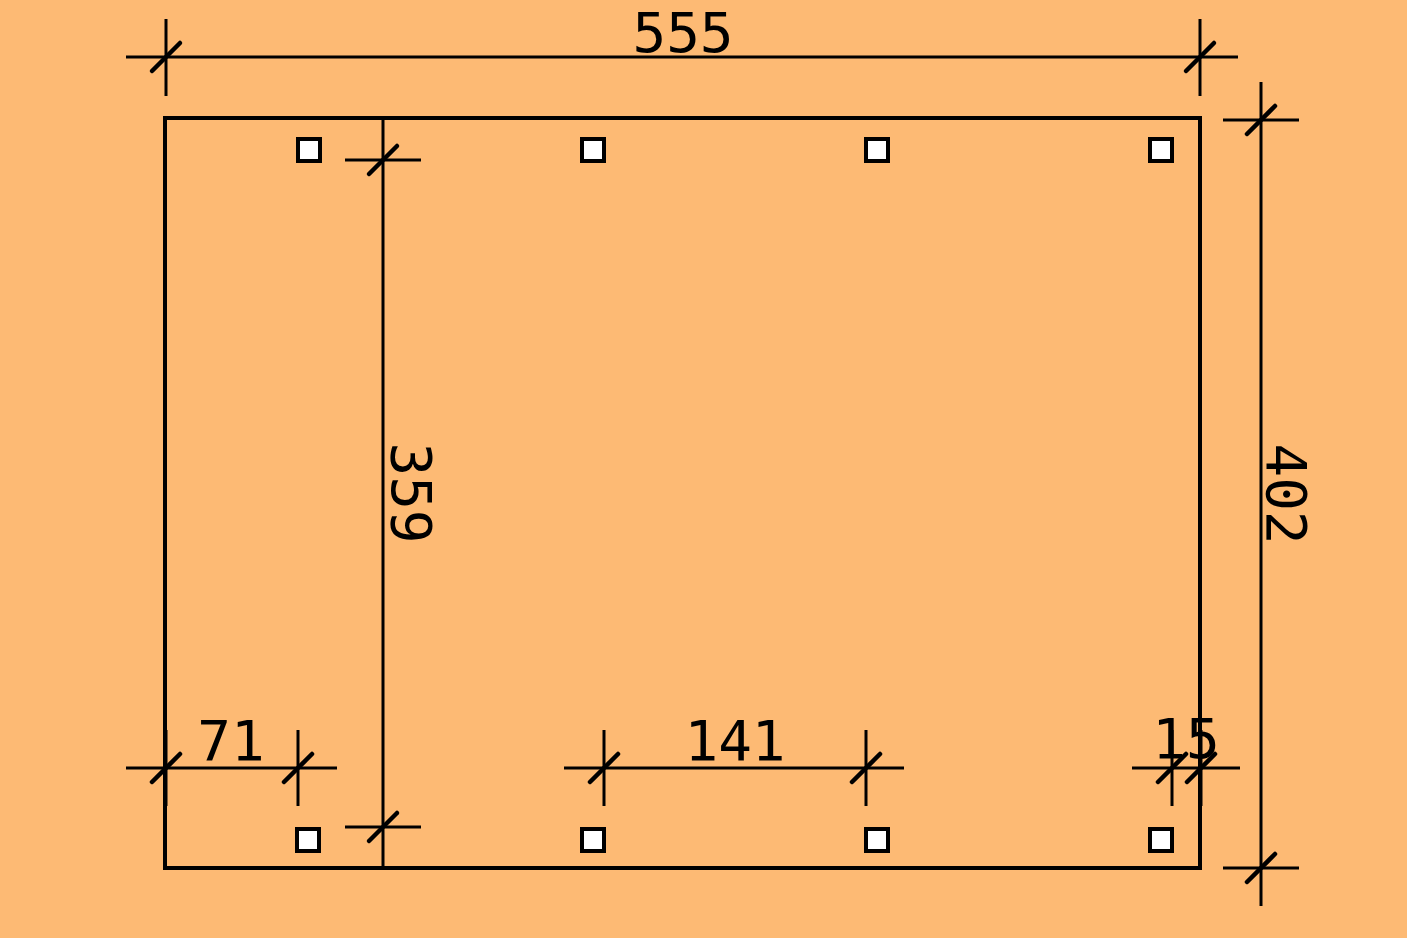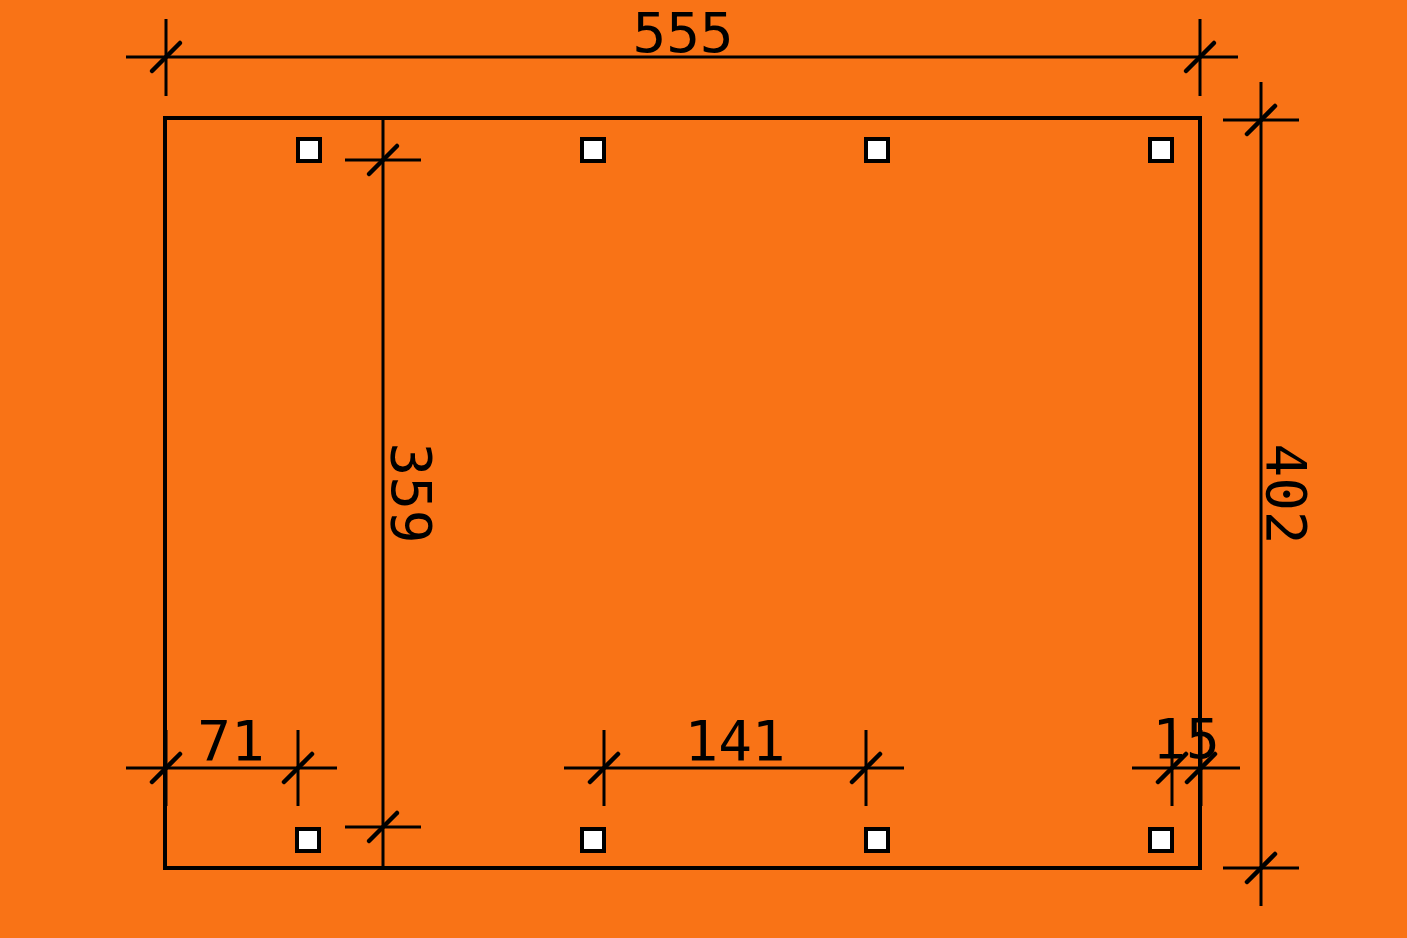--- a/index.html
+++ b/index.html
@@ -4,21 +4,21 @@
 <style>
   html, body {
     margin: 0;
     padding: 0;
     background: #ffffff;
   }
   .stage {
     position: relative;
     width: 1407px;
     height: 938px;
-    background: #f97316;
+    background: #fdba74;
     overflow: hidden;
   }
   svg { display: block; }
   .dl {             
     stroke: #000000;
     stroke-width: 3;
     fill: none;
     stroke-linecap: butt;
   }
   .outline {        

